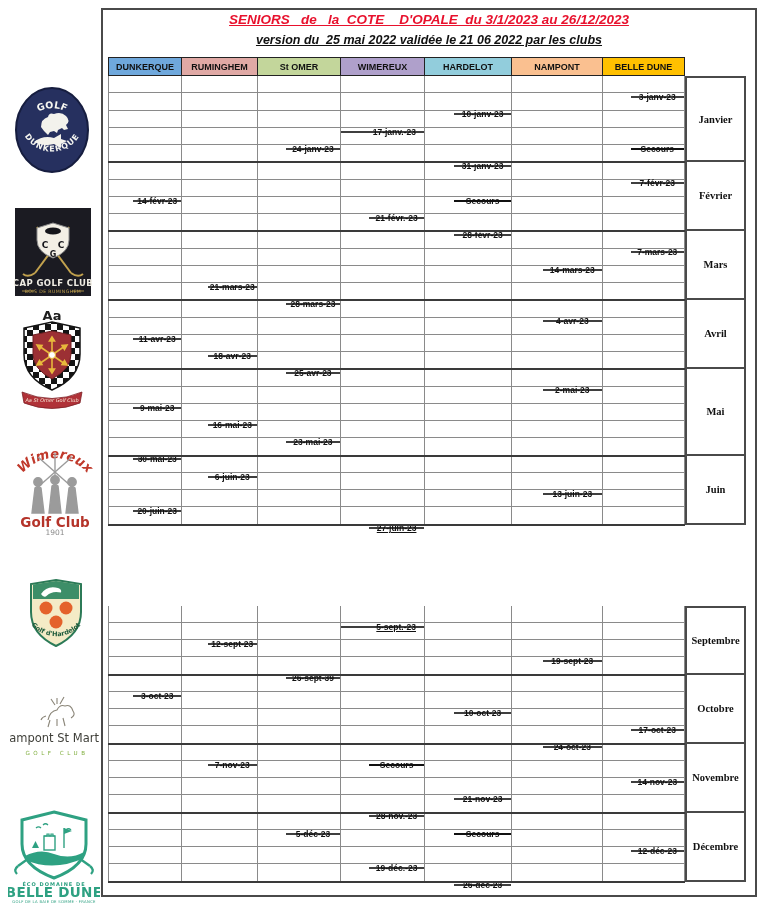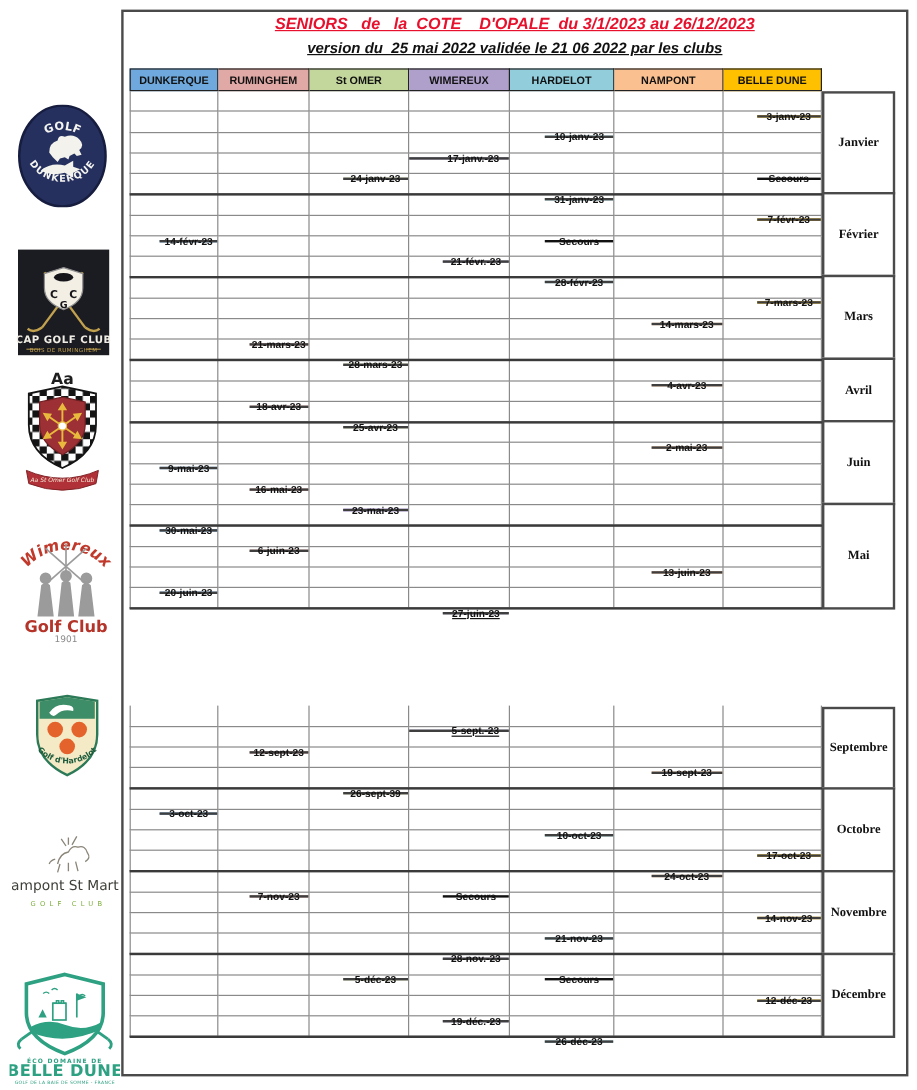--- a/index.html
+++ b/index.html
@@ -218,20 +218,31 @@
             <div class="cell"></div>
             <div class="cell"></div>
             <div class="cell"></div>
             <div class="cell"></div>
             <div class="cell">
               <div class="chip" style="background: rgb(250, 192, 144);">4-avr-23</div>
             </div>
             <div class="cell"></div>
           </div>
           <div class="week">
+            <div class="cell">
+              <div class="chip" style="background: rgb(111, 168, 220);">11-avr-23</div>
+            </div>
+            <div class="cell"></div>
+            <div class="cell"></div>
+            <div class="cell"></div>
+            <div class="cell"></div>
+            <div class="cell"></div>
+            <div class="cell"></div>
+          </div>
+          <div class="week">
             <div class="cell"></div>
             <div class="cell">
               <div class="chip" style="background: rgb(224, 169, 165);">18-avr-23</div>
             </div>
             <div class="cell"></div>
             <div class="cell"></div>
             <div class="cell"></div>
             <div class="cell"></div>
             <div class="cell"></div>
           </div>
@@ -539,23 +550,23 @@
             <div class="cell"></div>
           </div>
         </div>
       </div>
   </div>
 
   <div class="mrail">
       <div class="mbox" style="height: 86.25px;">Janvier</div>
       <div class="mbox" style="height: 71px; margin-top: -2px;">Février</div>
       <div class="mbox" style="height: 71px; margin-top: -2px;">Mars</div>
-      <div class="mbox" style="height: 54px; margin-top: -2px;">Avril</div>
+      <div class="mbox" style="height: 71px; margin-top: -2px;">Avril</div>
+      <div class="mbox" style="height: 88.25px; margin-top: -2px;">Mai</div>
       <div class="mbox" style="height: 71px; margin-top: -2px;">Juin</div>
-      <div class="mbox" style="height: 88.25px; margin-top: -2px;">Mai</div>
       <div class="mspacer"></div>
       <div class="mbox" style="height: 69px;">Septembre</div>
       <div class="mbox" style="height: 71px; margin-top: -2px;">Octobre</div>
       <div class="mbox" style="height: 71px; margin-top: -2px;">Novembre</div>
       <div class="mbox" style="height: 71px; margin-top: -2px;">Décembre</div>
     </div>
 
   <div class="logo" style="left:14px;top:87px;">
     <svg width="76" height="86" viewBox="0 0 76 86">
       <defs>

